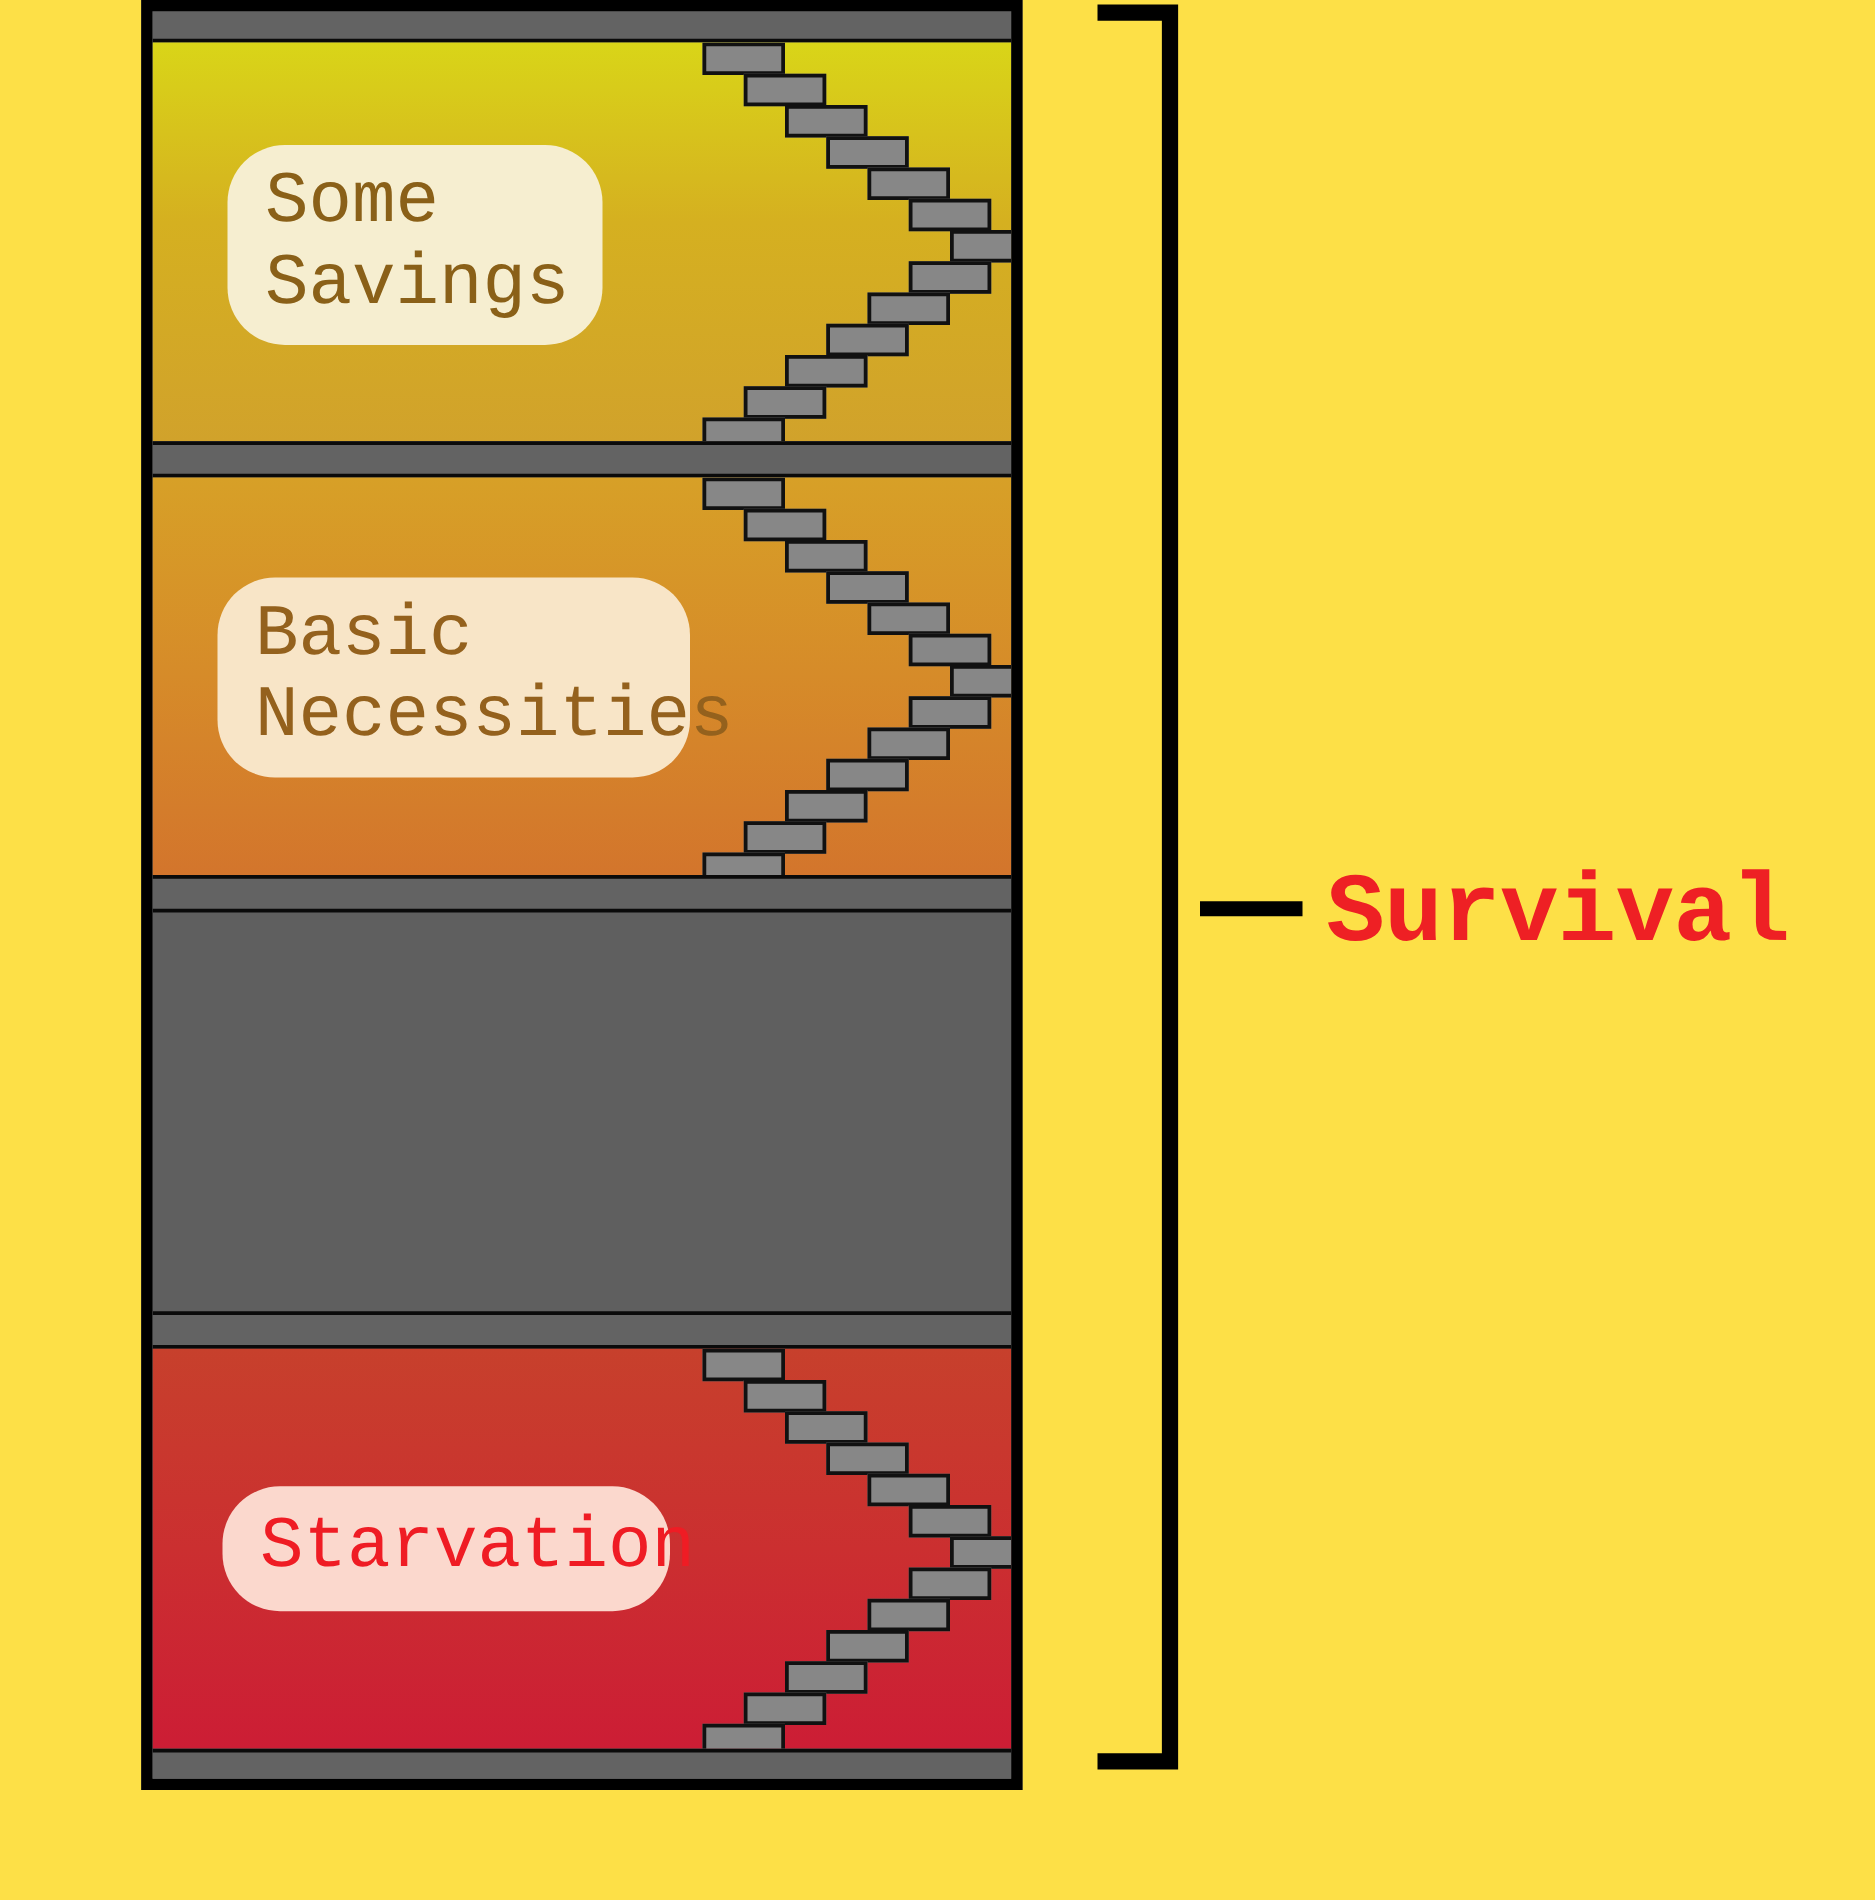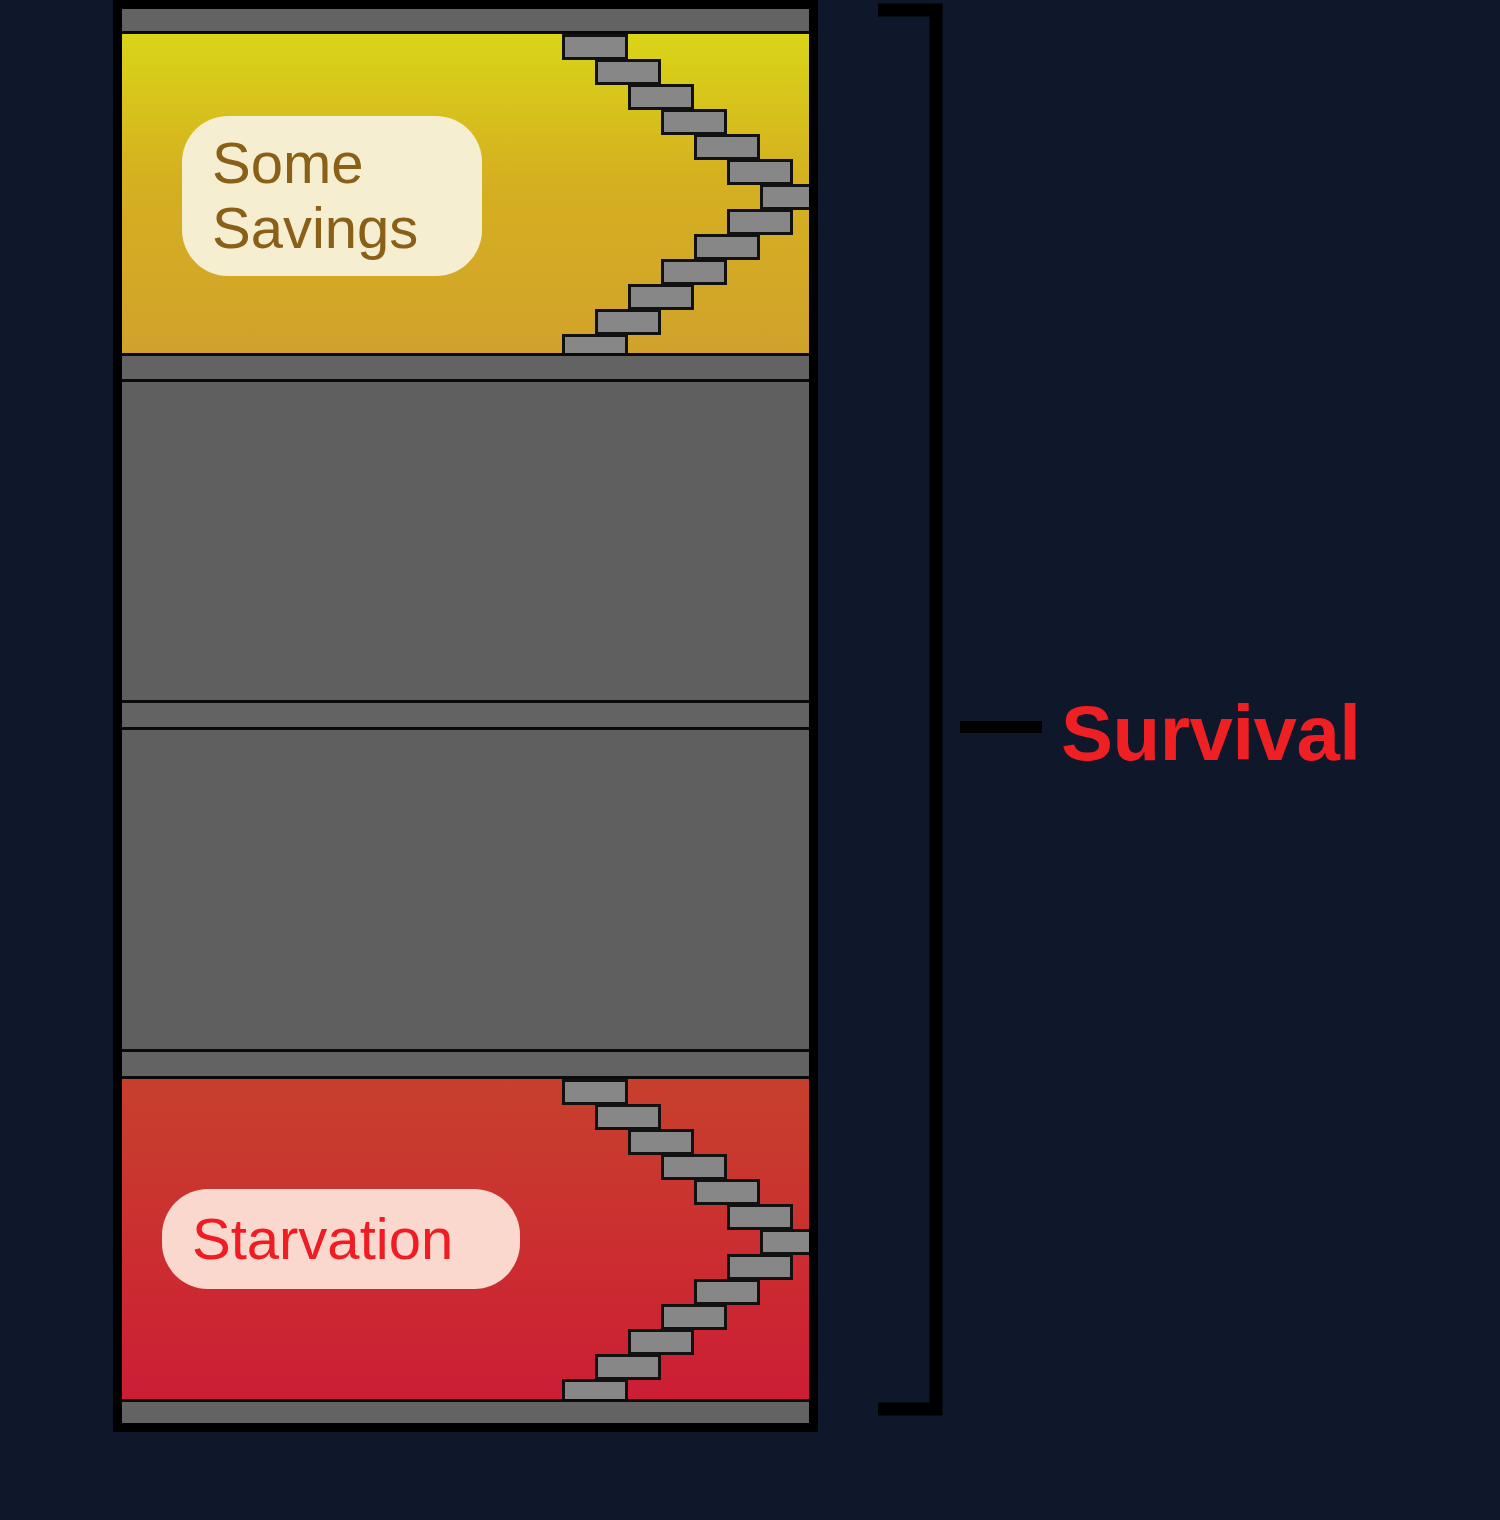--- a/index.html
+++ b/index.html
@@ -13,21 +13,22 @@
     font-family: "Liberation Sans", sans-serif;
     overflow: hidden;
     position: relative;
   }
 
   #stage {
     position: absolute;
     left: 0; top: 0;
     width: 1500px;
     height: 1520px;
-    background: #0f172a;
+    background: #fde047;
+    font-family: Liberation Mono, monospace;
   }
 
   
   #ladder-box {
     position: absolute;
     left: 113px;
     top: 0px;
     width: 705px;
     height: 1432px;
     border: 9px solid #000000;
@@ -129,41 +130,58 @@
       <div class="step" style="left:539px; top:225px;"></div>
       <div class="step" style="left:506px; top:250px;"></div>
       <div class="step" style="left:473px; top:275px;"></div>
       <div class="step" style="left:440px; top:300px;"></div>
       <div class="pill pill-0" style="left:60px; top:82px; width:300px; height:160px;">Some
 Savings</div>
     </div>
 
     <div class="landing" style="top:344px; height:29px;"></div>
 
+    <div class="tier tier-1" style="top:373px; height:318px;">
+      <div class="step" style="left:440px; top:0px;"></div>
+      <div class="step" style="left:473px; top:25px;"></div>
+      <div class="step" style="left:506px; top:50px;"></div>
+      <div class="step" style="left:539px; top:75px;"></div>
+      <div class="step" style="left:572px; top:100px;"></div>
+      <div class="step" style="left:605px; top:125px;"></div>
+      <div class="step" style="left:638px; top:150px;"></div>
+      <div class="step" style="left:605px; top:175px;"></div>
+      <div class="step" style="left:572px; top:200px;"></div>
+      <div class="step" style="left:539px; top:225px;"></div>
+      <div class="step" style="left:506px; top:250px;"></div>
+      <div class="step" style="left:473px; top:275px;"></div>
+      <div class="step" style="left:440px; top:300px;"></div>
+      <div class="pill pill-1" style="left:52px; top:80px; width:378px; height:160px;">Basic
+Necessities</div>
+    </div>
 
     <div class="landing" style="top:691px; height:30px;"></div>
 
 
     <div class="landing" style="top:1040px; height:30px;"></div>
 
     <div class="tier tier-3" style="top:1070px; height:320px;">
       <div class="step" style="left:440px; top:0px;"></div>
       <div class="step" style="left:473px; top:25px;"></div>
       <div class="step" style="left:506px; top:50px;"></div>
       <div class="step" style="left:539px; top:75px;"></div>
       <div class="step" style="left:572px; top:100px;"></div>
       <div class="step" style="left:605px; top:125px;"></div>
       <div class="step" style="left:638px; top:150px;"></div>
       <div class="step" style="left:605px; top:175px;"></div>
       <div class="step" style="left:572px; top:200px;"></div>
       <div class="step" style="left:539px; top:225px;"></div>
       <div class="step" style="left:506px; top:250px;"></div>
       <div class="step" style="left:473px; top:275px;"></div>
       <div class="step" style="left:440px; top:300px;"></div>
-      <div class="pill pill-3" style="left:40px; top:110px; width:358px; height:100px;">Starvation</div>
+      <div class="pill pill-3" style="left:56px; top:110px; width:358px; height:100px;">Starvation</div>
     </div>
 
     <div class="landing" style="top:1390px; height:29px;"></div>
 
   </div>
 
   <svg id="bracket" viewBox="0 0 220 1440" width="220" height="1440">
     <path d="M 18 10 L 76 10 L 76 1409 L 18 1409" fill="none" stroke="#000000" stroke-width="13"></path>
     <line x1="100" y1="727" x2="182" y2="727" stroke="#000000" stroke-width="12"></line>
   </svg>

